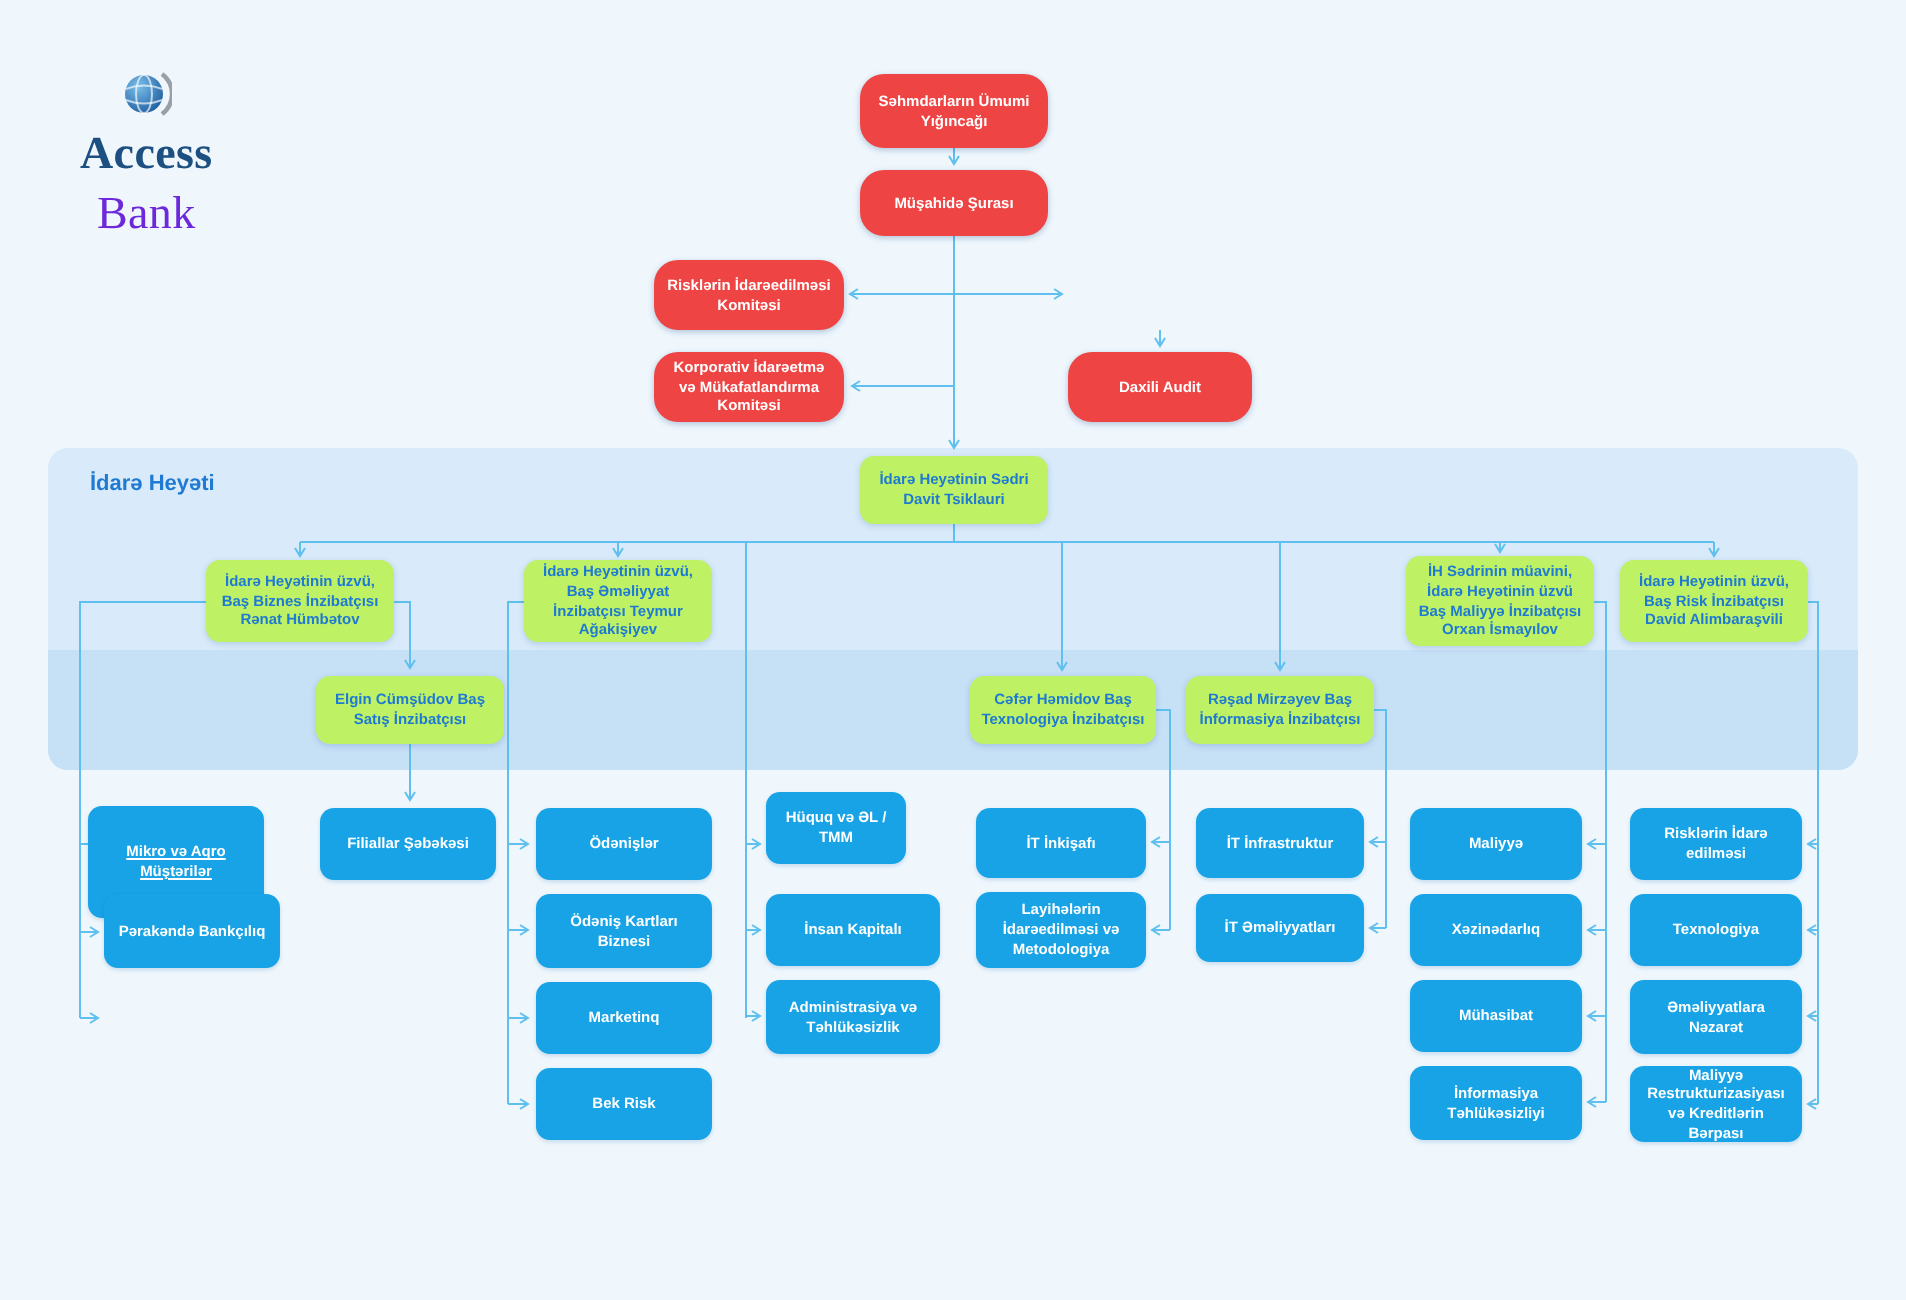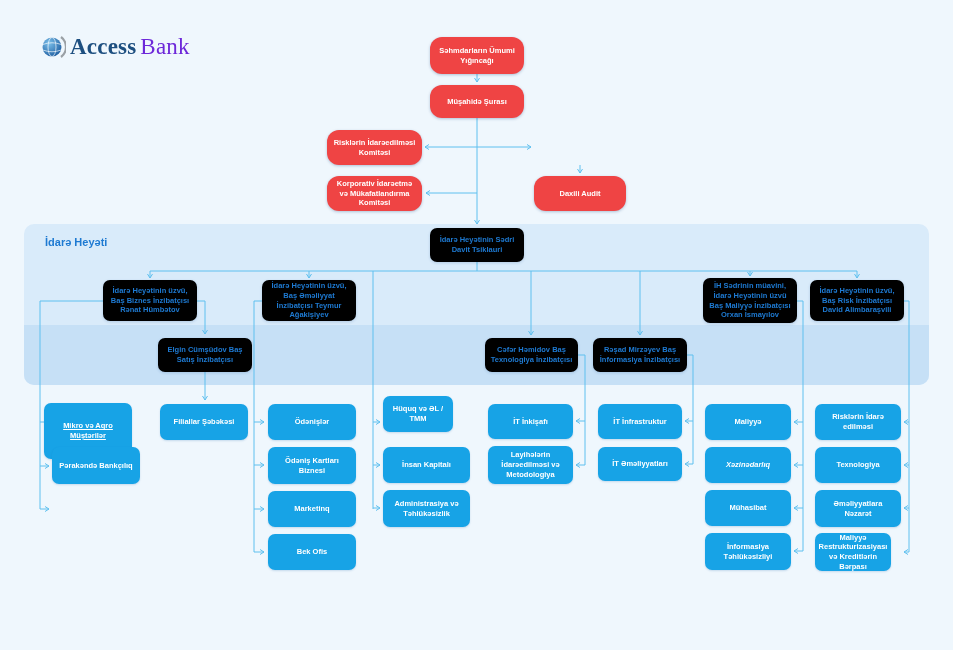--- a/index.html
+++ b/index.html
@@ -1,39 +1,39 @@
 <!DOCTYPE html>
 <html><head>
 <meta charset="utf-8">
 <style>
   html,body{margin:0;padding:0;}
   body{font-family:"Liberation Sans","DejaVu Sans",sans-serif;}
   .stage{position:relative;width:953px;height:650px;background:#eff7fd;overflow:hidden;}
 
   
-  .logo{position:absolute;left:40px;top:34px;display:flex;align-items:center;gap:4px;}
+  .logo{position:absolute;left:40px;top:34px;display:flex;align-items:center;gap:4px;flex-direction:column;}
   .logo .word{font-family:"Liberation Serif","DejaVu Serif",serif;font-size:23px;letter-spacing:.2px;}
   .logo .w1{color:#1d4f80;font-weight:bold;}
   .logo .w2{color:#6d28d9;}
 
   
   .panel{position:absolute;left:24px;top:224px;width:905px;height:161px;background:#d9ebfa;border-radius:10px;}
   .panel-band{position:absolute;left:24px;top:325px;width:905px;height:60px;background:#c6e0f6;border-radius:0 0 10px 10px;}
   .panel-label{position:absolute;left:45px;top:236px;font-size:11px;font-weight:bold;color:#1e7ad2;}
 
   
   .wires{position:absolute;left:0;top:0;z-index:2;}
   .wires path{fill:none;stroke:#5fc0ef;stroke-width:1;}
 
   
   .bx{position:absolute;z-index:3;display:flex;align-items:center;justify-content:center;
       text-align:center;box-sizing:border-box;padding:2px 5px;font-weight:bold;line-height:1.3;}
   .navy{background:#ef4444;color:#ffffff;border-radius:12px;font-size:7.5px;
         box-shadow:0 1px 3px rgba(10,60,120,.28);}
-  .whiteb{background:#000000;color:#1e7ad2;border-radius:7px;font-size:7.5px;
+  .whiteb{background:#bef264;color:#1e7ad2;border-radius:7px;font-size:7.5px;
         box-shadow:0 1px 3px rgba(25,80,150,.20);}
   .sky{background:#17a3e6;color:#ffffff;border-radius:7px;font-size:7.5px;
         box-shadow:0 1px 2px rgba(10,90,160,.18);}
 </style>
 </head>
 <body>
 
 <div class="stage">
 
   <div class="logo">
@@ -126,35 +126,35 @@
   <div class="bx whiteb" style="left:593px;top:338px;width:94px;height:34px;">Rəşad Mirzəyev Baş İnformasiya İnzibatçısı</div>
 
   <div class="bx sky" style="left:44px;top:403px;width:88px;height:56px;text-decoration:underline;">Mikro və Aqro Müştərilər</div>
   <div class="bx sky" style="left:52px;top:447px;width:88px;height:37px;">Pərakəndə Bankçılıq</div>
 
   <div class="bx sky" style="left:160px;top:404px;width:88px;height:36px;">Filiallar Şəbəkəsi</div>
 
   <div class="bx sky" style="left:268px;top:404px;width:88px;height:36px;">Ödənişlər</div>
   <div class="bx sky" style="left:268px;top:447px;width:88px;height:37px;">Ödəniş Kartları Biznesi</div>
   <div class="bx sky" style="left:268px;top:491px;width:88px;height:36px;">Marketinq</div>
-  <div class="bx sky" style="left:268px;top:534px;width:88px;height:36px;">Bek Ofis</div>
+  <div class="bx sky" style="left:268px;top:534px;width:88px;height:36px;">Bek Risk</div>
 
   <div class="bx sky" style="left:383px;top:396px;width:70px;height:36px;">Hüquq və ƏL / TMM</div>
   <div class="bx sky" style="left:383px;top:447px;width:87px;height:36px;">İnsan Kapitalı</div>
   <div class="bx sky" style="left:383px;top:490px;width:87px;height:37px;">Administrasiya və Təhlükəsizlik</div>
 
   <div class="bx sky" style="left:488px;top:404px;width:85px;height:35px;">İT İnkişafı</div>
   <div class="bx sky" style="left:488px;top:446px;width:85px;height:38px;">Layihələrin İdarəedilməsi və Metodologiya</div>
 
   <div class="bx sky" style="left:598px;top:404px;width:84px;height:35px;">İT İnfrastruktur</div>
   <div class="bx sky" style="left:598px;top:447px;width:84px;height:34px;">İT Əməliyyatları</div>
 
   <div class="bx sky" style="left:705px;top:404px;width:86px;height:36px;">Maliyyə</div>
-  <div class="bx sky" style="left:705px;top:447px;width:86px;height:36px;font-style:italic;">Xəzinədarlıq</div>
+  <div class="bx sky" style="left:705px;top:447px;width:86px;height:36px;">Xəzinədarlıq</div>
   <div class="bx sky" style="left:705px;top:490px;width:86px;height:36px;">Mühasibat</div>
   <div class="bx sky" style="left:705px;top:533px;width:86px;height:37px;">İnformasiya Təhlükəsizliyi</div>
 
   <div class="bx sky" style="left:815px;top:404px;width:86px;height:36px;">Risklərin İdarə edilməsi</div>
   <div class="bx sky" style="left:815px;top:447px;width:86px;height:36px;">Texnologiya</div>
   <div class="bx sky" style="left:815px;top:490px;width:86px;height:37px;">Əməliyyatlara Nəzarət</div>
-  <div class="bx sky" style="left:815px;top:533px;width:76px;height:38px;">Maliyyə Restrukturizasiyası və Kreditlərin Bərpası</div>
+  <div class="bx sky" style="left:815px;top:533px;width:86px;height:38px;">Maliyyə Restrukturizasiyası və Kreditlərin Bərpası</div>
 
 </div>
 
 </body></html>

